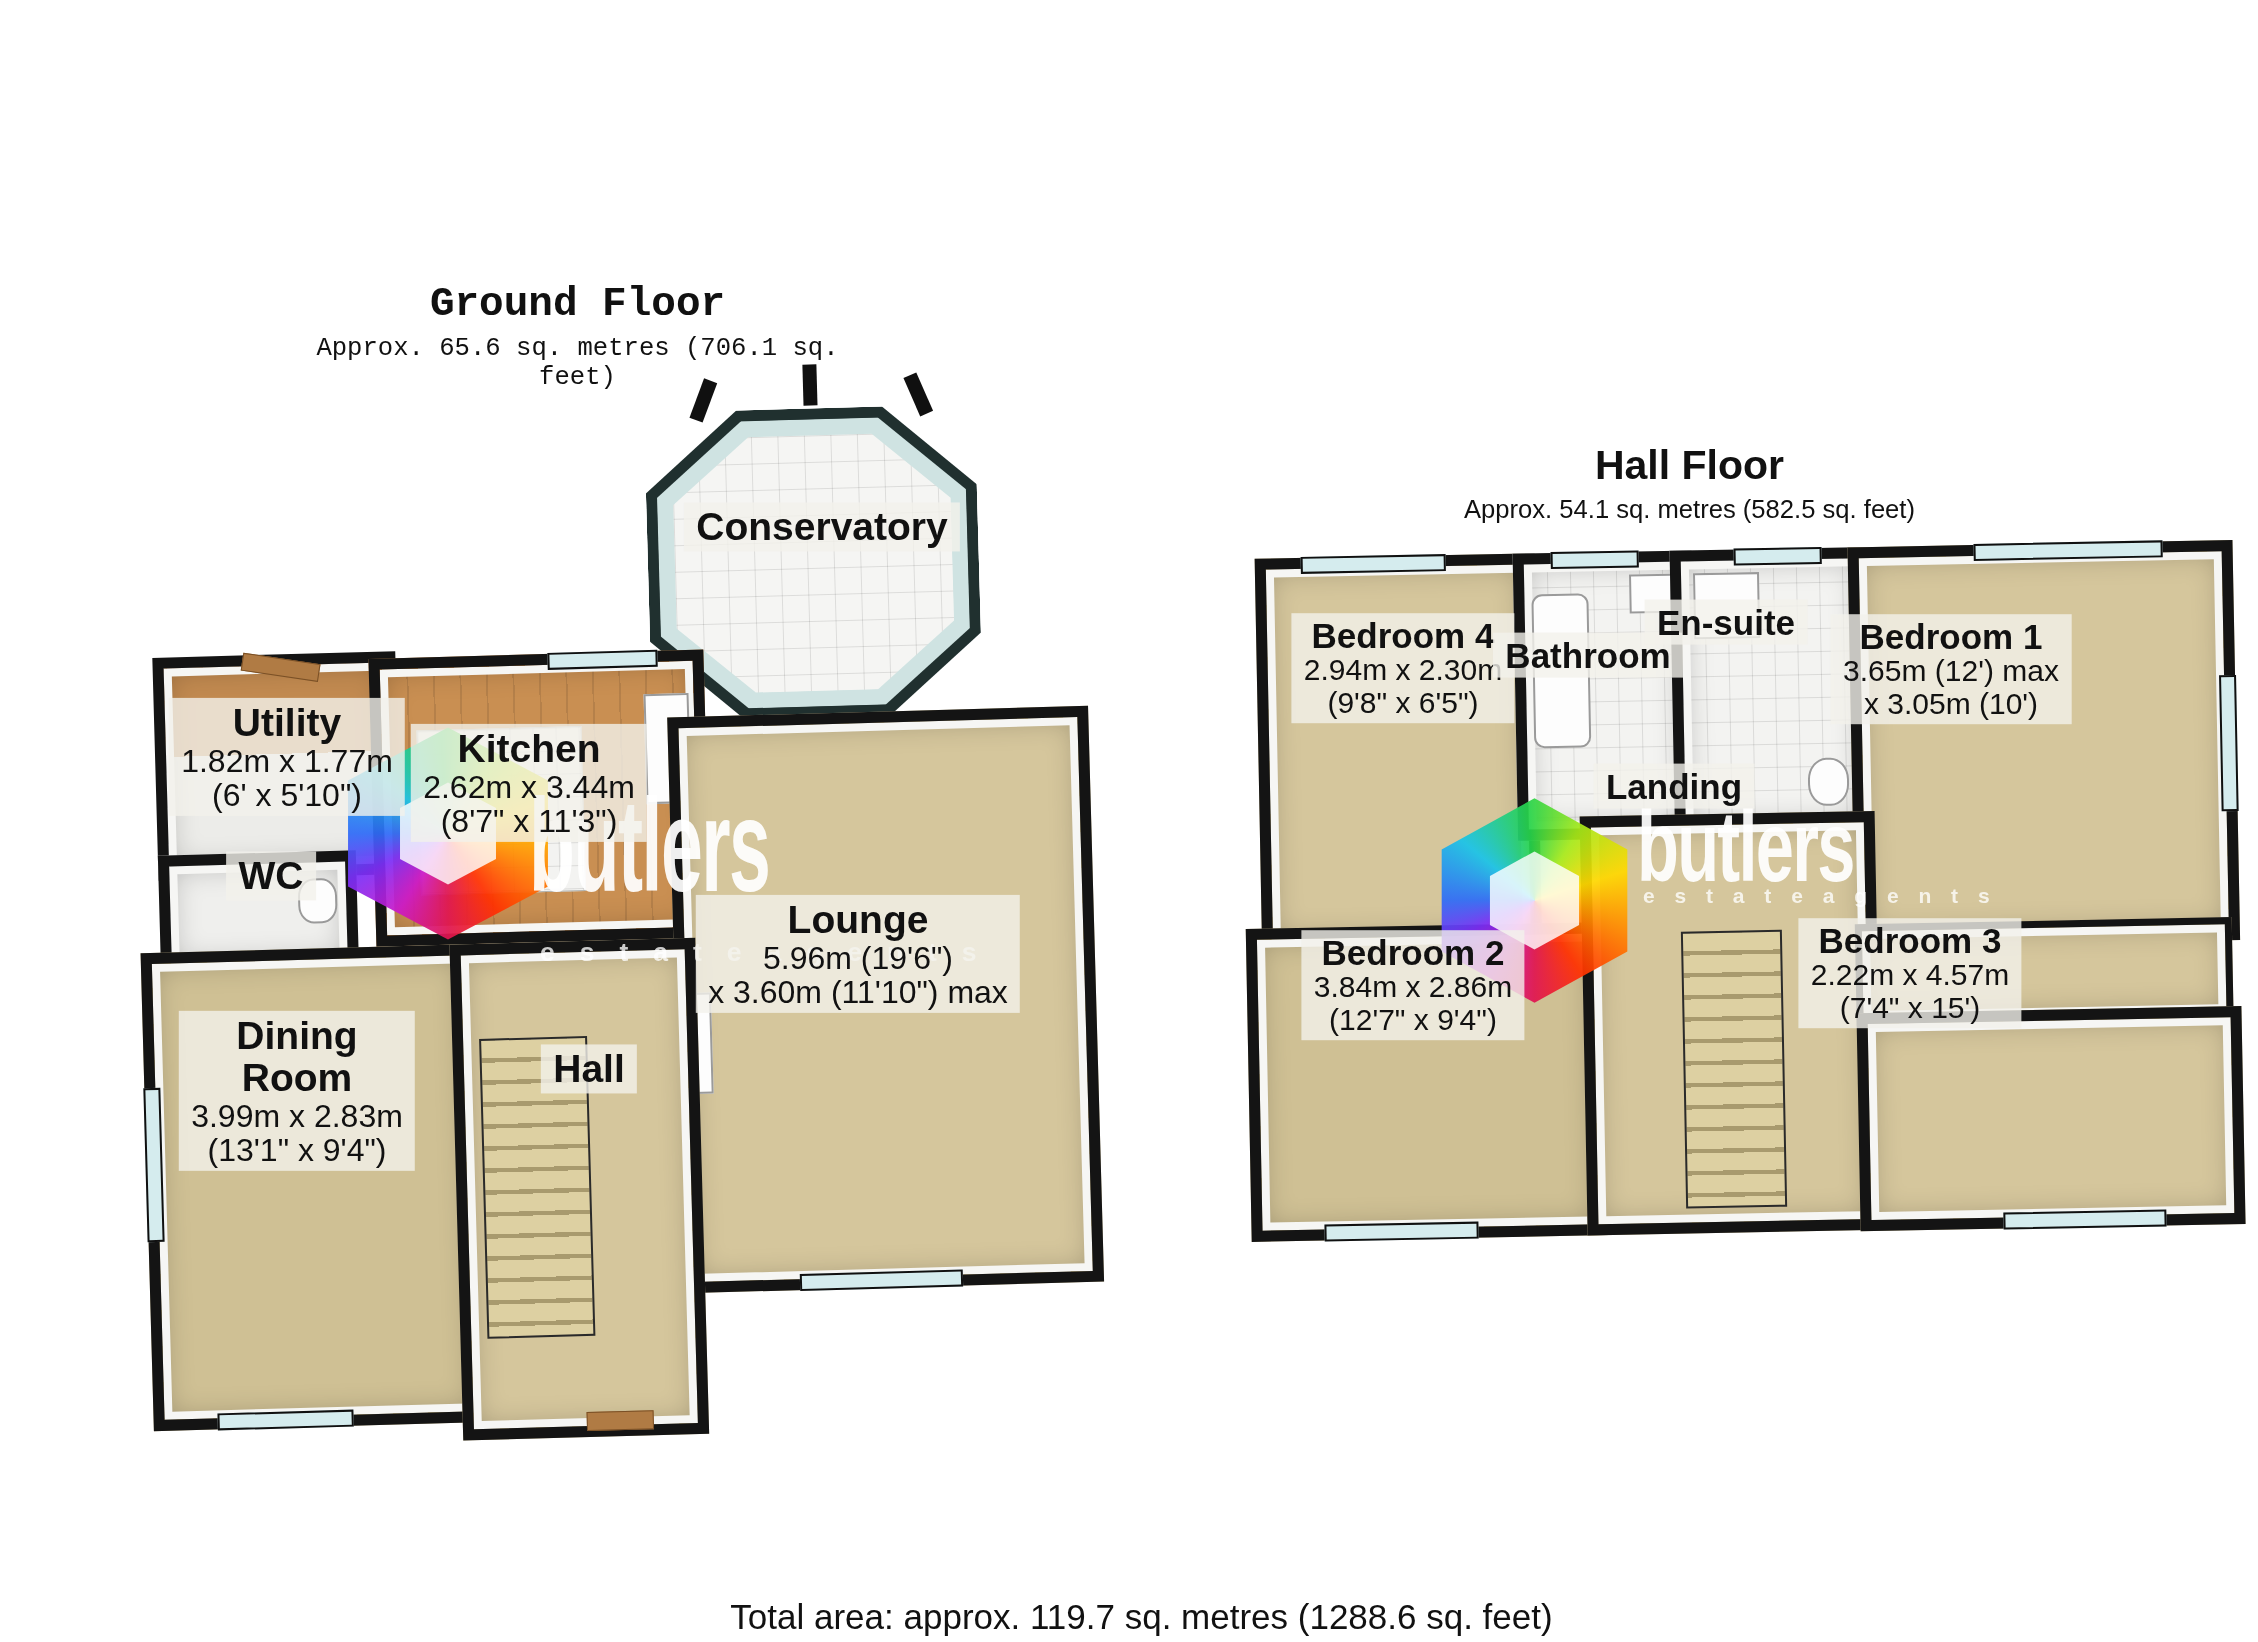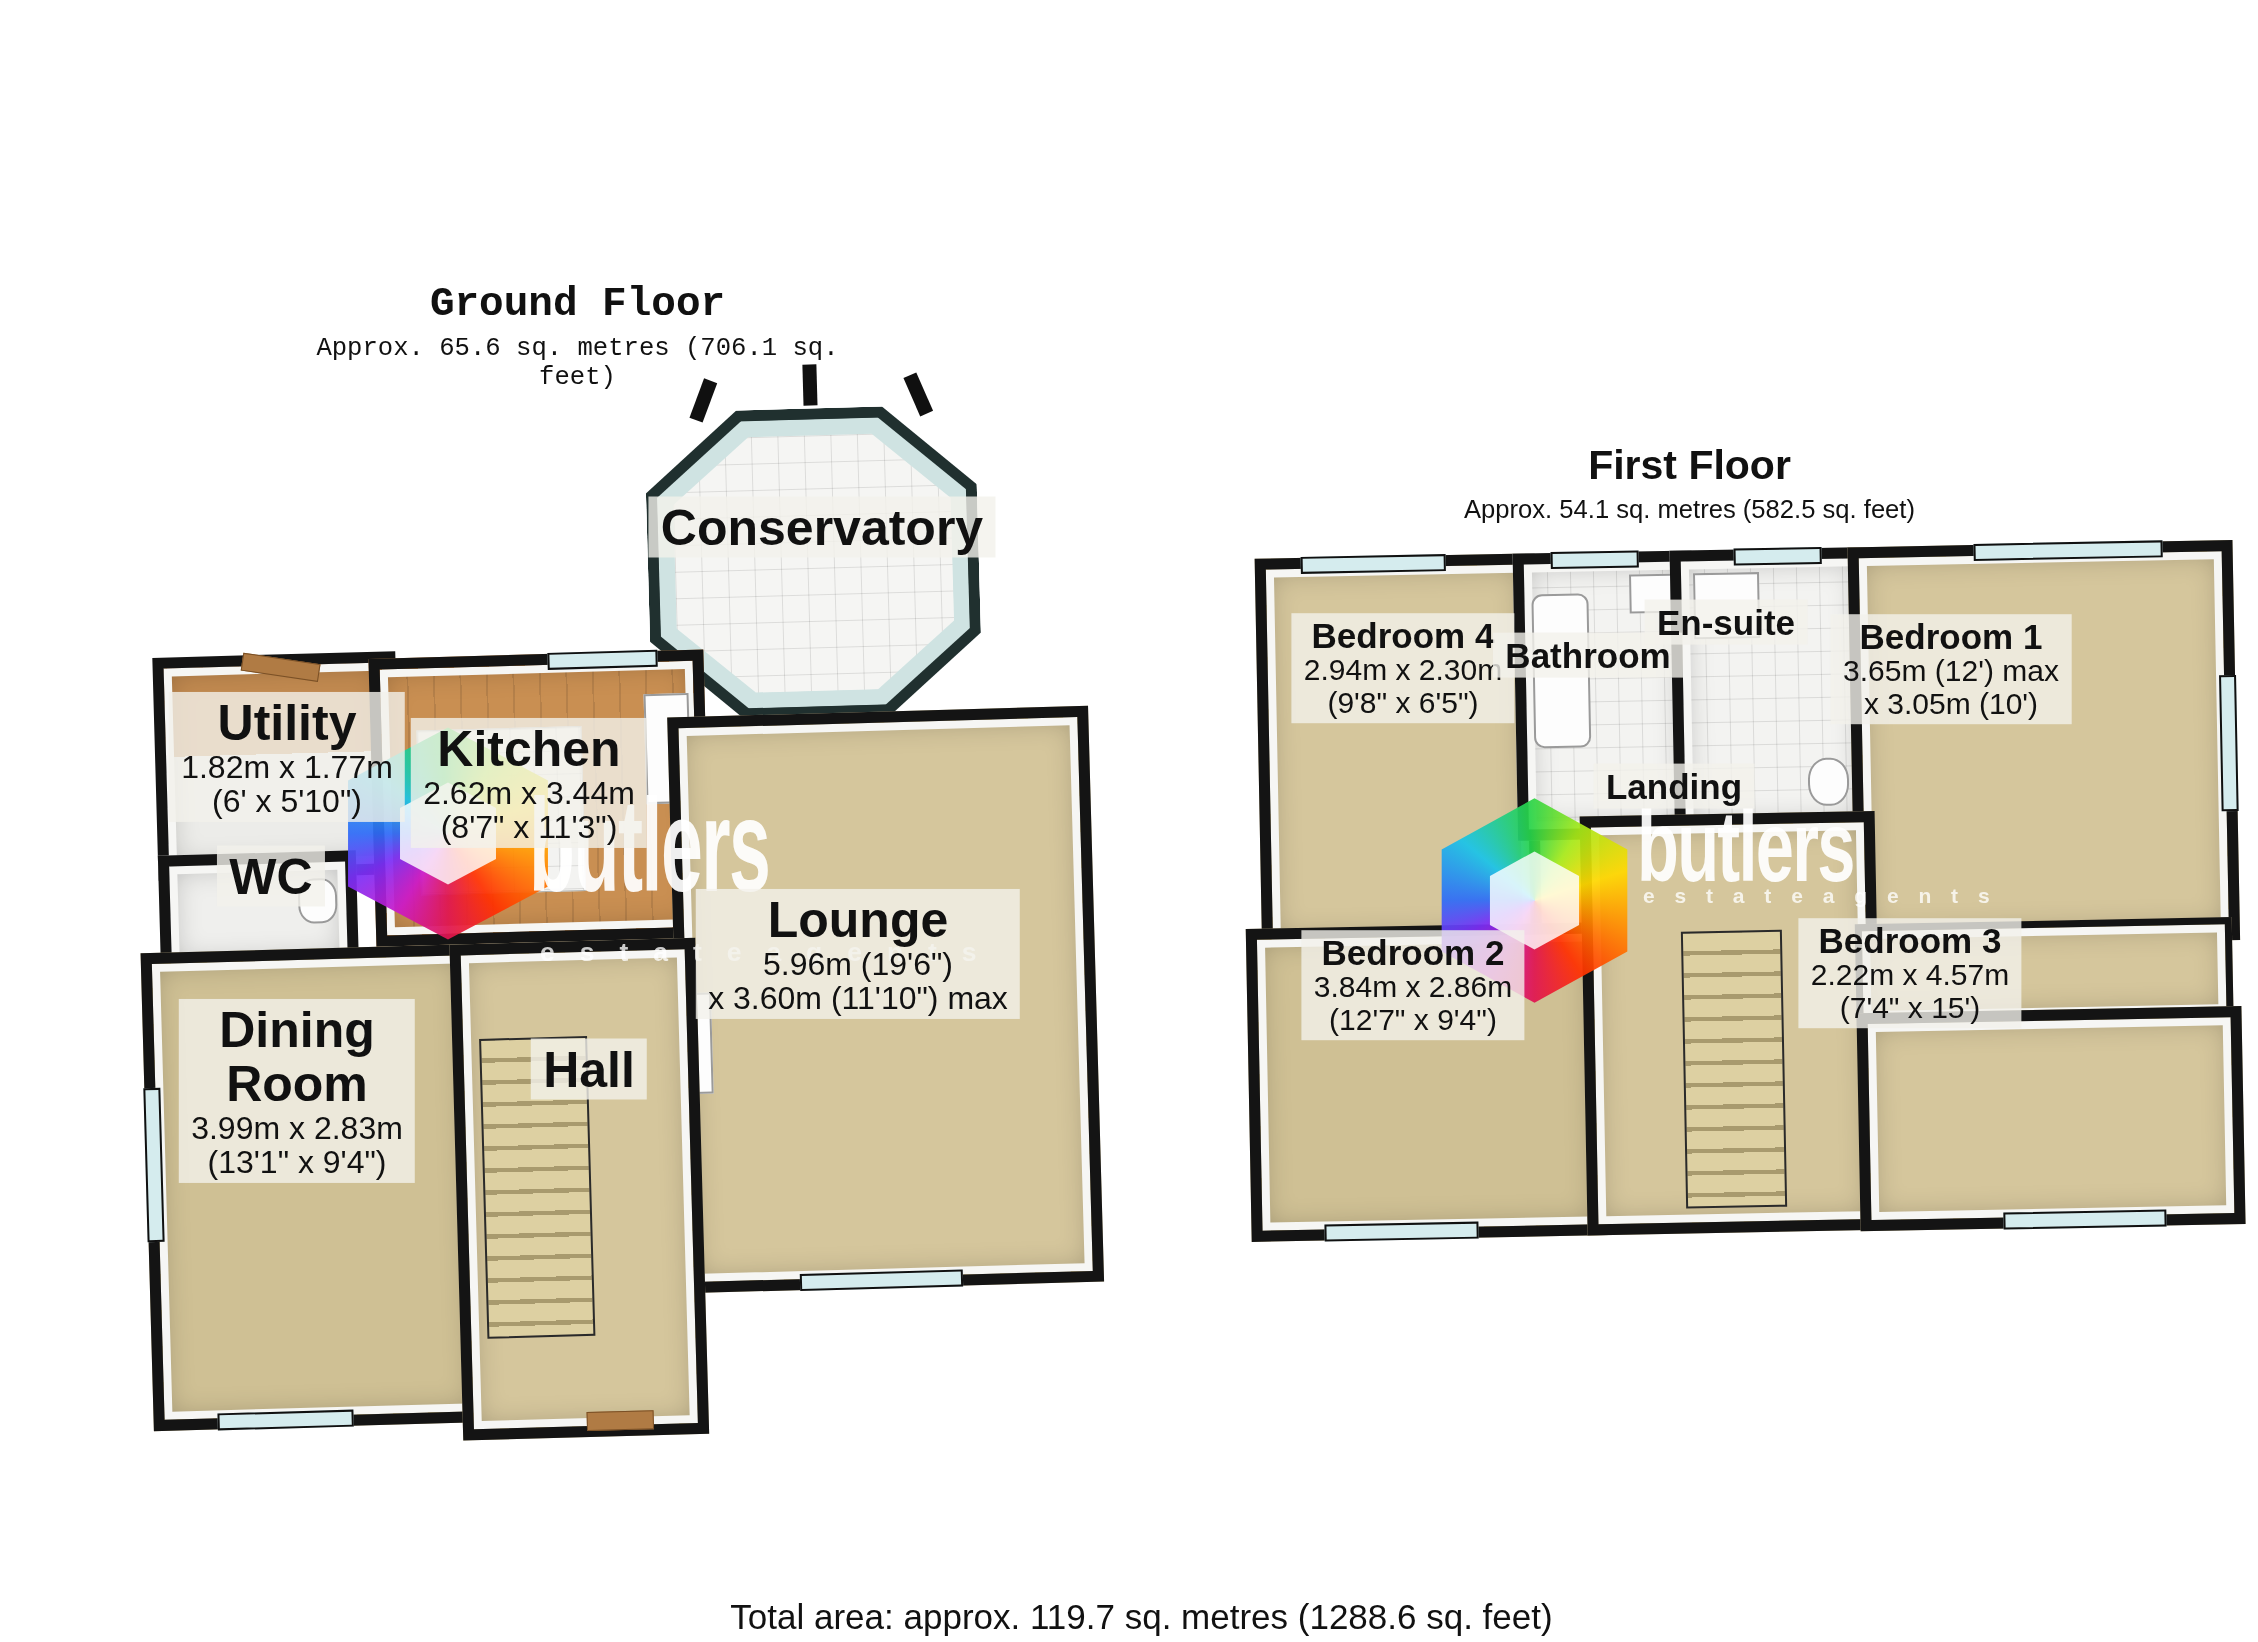--- a/index.html
+++ b/index.html
@@ -55,21 +55,21 @@
         #2f6bf7, #19c3e8 11%, #27d34a 24%, #a6e818 34%, #ffd800 45%,
         #ff8a00 55%, #ff3000 66%, #e01550 75%, #cc18c8 84%, #7b2ff7 93%, #2f6bf7);}
   .logo-hole{position:absolute;inset:26%;background:rgba(255,255,255,.82);}
   .wm-butlers{color:rgba(255,255,255,.93);font-weight:bold;line-height:.9;
               transform-origin:left top;letter-spacing:-2.6px;}
   .wm-tagline{color:rgba(255,255,255,.78);font-weight:bold;}
 
   
   .rlabel{position:absolute;transform:translate(-50%,-50%);text-align:center;z-index:40;
           background:rgba(243,241,235,.80);padding:3.5px 12.4px;line-height:1.08;white-space:nowrap;}
-  .rname{font-weight:bold;font-size:50px;}
+  .rname{font-weight:bold;font-size:39px;}
   .rdim{font-size:32px;}
   .ff-label .rname{font-size:35px;}
   .ff-label .rdim{font-size:30px;}
 
   .total-line{position:absolute;left:0;right:0;top:1597px;text-align:center;
               font-size:35px;z-index:50;padding-left:25px;}
 </style>
 </head>
 <body>
 
@@ -117,21 +117,21 @@
 
       <div class="room tan" style="left:395px;top:570px;width:224px;height:474px;">
         <div class="stairs" style="left:16px;top:84px;width:104px;height:296px;"></div>
         <div class="doorleaf" style="left:113px;bottom:-5.3px;width:65px;height:17.6px;"></div>
       </div>
 
     </div>
   </div>
 
   <div class="floor-head" style="left:1447px;top:443px;width:485px;">
-    <div class="floor-title">First Floor</div>
+    <div class="floor-title">Hall Floor</div>
     <div class="floor-sub">Approx. 54.1 sq. metres (582.5 sq. feet)</div>
   </div>
 
   <div class="plan ff" style="left:1173px;top:525px;width:1085px;height:723px;">
     <div class="room-layer">
 
       <div class="room tan" style="left:88px;top:25px;width:258px;height:371px;">
         <div class="window" style="left:35px;top:-12.4px;width:141px;height:13.2px;"></div>
       </div>
 

